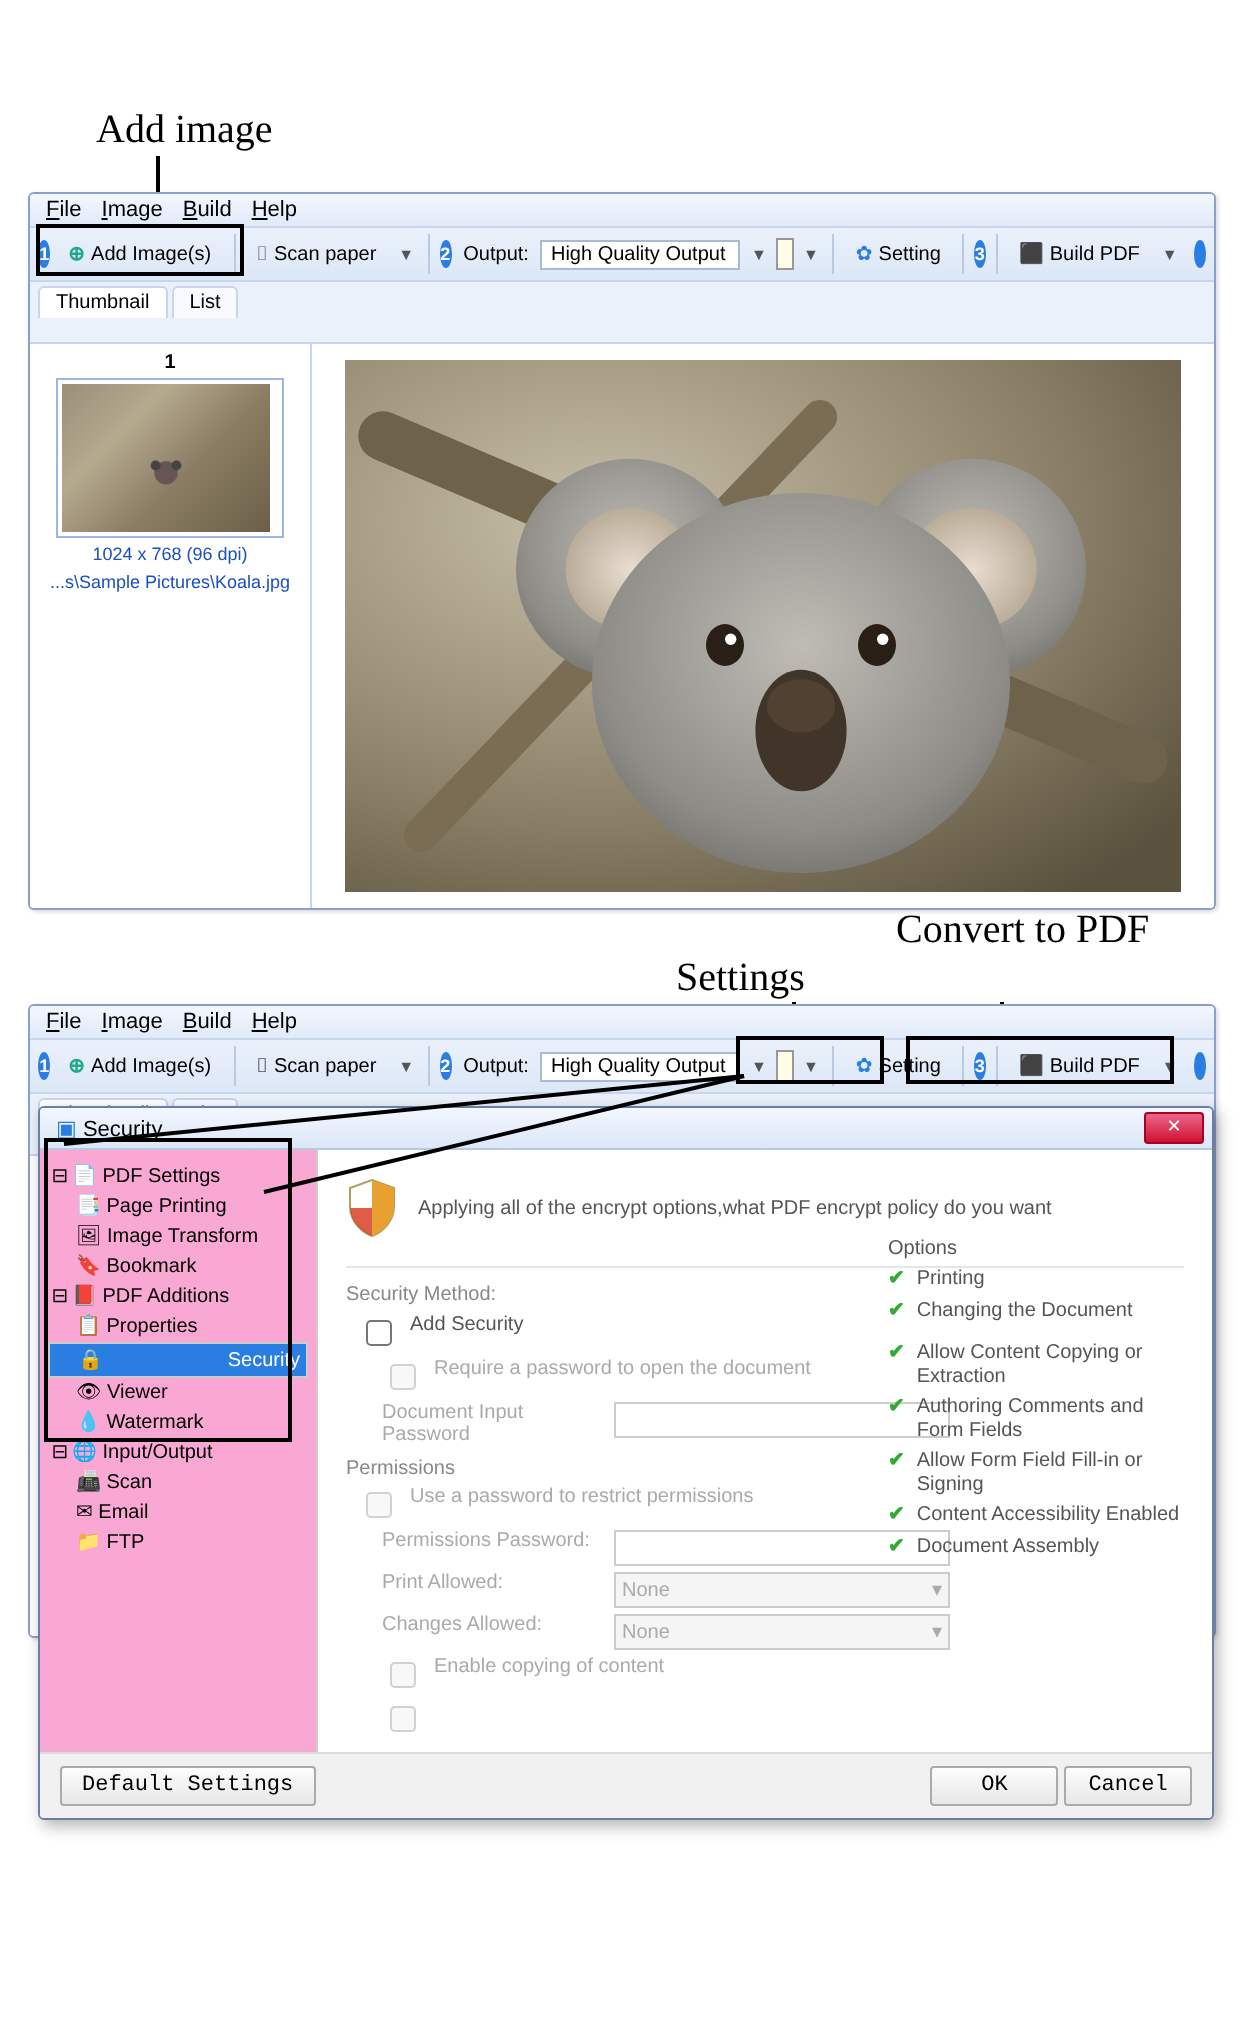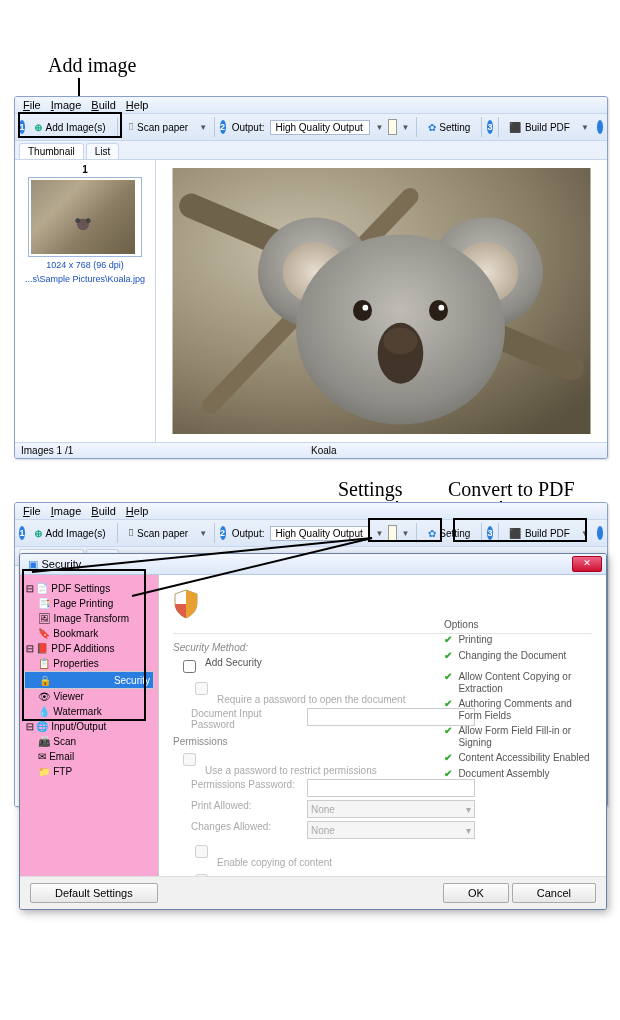--- a/index.html
+++ b/index.html
@@ -100,21 +100,21 @@
   .color-swatch {
     width: 14px; height: 14px;
     background: #fffde7;
     border: 1px solid #999;
   }
 
   
   .tabs {
     display: flex;
     gap: 0;
-    padding: 2px 4px 0 4px;
+    padding: 2px 4px 12px 4px;
     font-size: 10px;
     border-bottom: 1px solid #c7d6ec;
   }
   .tab {
     padding: 2px 8px;
     border: 1px solid #c7d6ec;
     border-bottom: none;
     border-radius: 3px 3px 0 0;
     background: #f7fbff;
     margin-right: 2px;
@@ -266,46 +266,47 @@
     background:#f5f5f5;
     height:16px;
     flex:1; max-width:160px;
     font-size:10px;
     padding:0 3px;
     display:flex; align-items:center; justify-content:space-between;
     color:#aaa;
   }
   .permlbl { width:110px; color:#aaa; }
   .checklbl { color:#555; }
-  .disabled { color:#aaa;margin-top:15px; }
+  .disabled { color:#aaa; }
   .options-col {
     position:absolute;
     right: 12px;
     top: 44px;
     width: 150px;
     font-size: 10px;
   }
   .options-col h4 { margin:0 0 4px 0; font-size:10px; font-weight:normal; color:#555; }
   .opt-row { display:flex; gap:6px; margin:4px 0; line-height:1.15; }
   .check { color:#3a3; font-weight:bold; flex-shrink:0; }
 
   .dialog-footer {
     display:flex;
     justify-content: space-between;
     padding: 6px 10px;
     background:#f1f1f1;
     border-top:1px solid #ddd;
   }
   .winbtn {
     min-width: 64px;
-    padding: 3px 24px;
+    padding: 3px 10px;
     font-size: 11px;
     background: linear-gradient(#fdfdfd,#e7e7e7);
     border: 1px solid #aaa;
     border-radius: 2px;
+    font-family: Liberation Mono, monospace;
   }
 
   
   .ico-plus { color:#2a8; font-weight:bold; }
   .ico-scan { color:#555; }
   .ico-gear { color:#2a7de1; }
   .ico-pdf { color:#c02; }
   .ico-help { color:#2a7de1; }
 </style>
 </head>
@@ -402,28 +403,24 @@
         <ellipse cx="200" cy="150" rx="10" ry="11" fill="#2a1f16"></ellipse>
         <ellipse cx="280" cy="150" rx="10" ry="11" fill="#2a1f16"></ellipse>
         <circle cx="203" cy="147" r="3" fill="#fff"></circle>
         <circle cx="283" cy="147" r="3" fill="#fff"></circle>
 
         <ellipse cx="240" cy="195" rx="24" ry="32" fill="#41352a"></ellipse>
         <ellipse cx="240" cy="182" rx="18" ry="14" fill="#5a4a3a" opacity=".6"></ellipse>
       </svg>
     </div>
   </div>
-  <div class="statusbar">
-    <div>Images 1 /1</div>
-    <div>Koala</div>
-  </div>
 </div>
 
 <div class="callout" style="left:338px; top:478px;">Settings</div>
-<div class="callout" style="left:448px; top:478px;">Convert to PDF</div>
+<div class="callout" style="left:448px; top:454px;">Convert to PDF</div>
 <div class="callout-line" style="left:396px; top:501px; width:2px; height:18px;"></div>
 <div class="callout-line" style="left:500px; top:501px; width:2px; height:18px;"></div>
 <div class="callout-box" style="left:368px; top:518px; width:70px; height:20px;"></div>
 <div class="callout-box" style="left:453px; top:518px; width:130px; height:20px;"></div>
 
 <svg style="position:absolute; left:14px; top:532px; width:390px; height:68px; z-index:60;">
   <line x1="358" y1="6" x2="18" y2="40" stroke="#000" stroke-width="2"></line>
   <line x1="358" y1="6" x2="118" y2="64" stroke="#000" stroke-width="2"></line>
 </svg>
 <div class="callout-box" style="left:22px; top:569px; width:120px; height:148px;"></div>
@@ -503,23 +500,24 @@
       <div class="tree-node indent1">✉ <span>Email</span></div>
       <div class="tree-node indent1">📁 <span>FTP</span></div>
     </div>
     <div class="settings-pane">
       <div class="banner">
         <svg class="shield" viewBox="0 0 26 30">
           <path d="M13 1 L24 5 V14 C24 22 18 27 13 29 C8 27 2 22 2 14 V5 Z" fill="#fff" stroke="#b0a060" stroke-width="1"></path>
           <path d="M13 1 L24 5 V14 C24 22 18 27 13 29 V1 Z" fill="#e8a030"></path>
           <path d="M13 1 L2 5 V14 C2 22 8 27 13 29 V15 H2 V5 Z" fill="#d84028" opacity=".85"></path>
         </svg>
+        <span>Applying all of the encrypt options,what PDF encrypt policy do you want</span>
       </div>
 
-      <div class="sec-label" style="margin:8px 0 4px 0;font-style:italic;">Security Method:</div>
+      <div class="sec-label" style="margin:8px 0 4px 0;">Security Method:</div>
       <div class="form-row">
           <input type="checkbox" style="">
           <span class="checklbl">Add Security</span>
         </div>
       <div class="form-row indent">
           <input type="checkbox" disabled="" style="">
           <span class="disabled">Require a password to open the document</span>
         </div>
       <div class="form-row indent">
           <span class="permlbl">Document Input Password</span>

